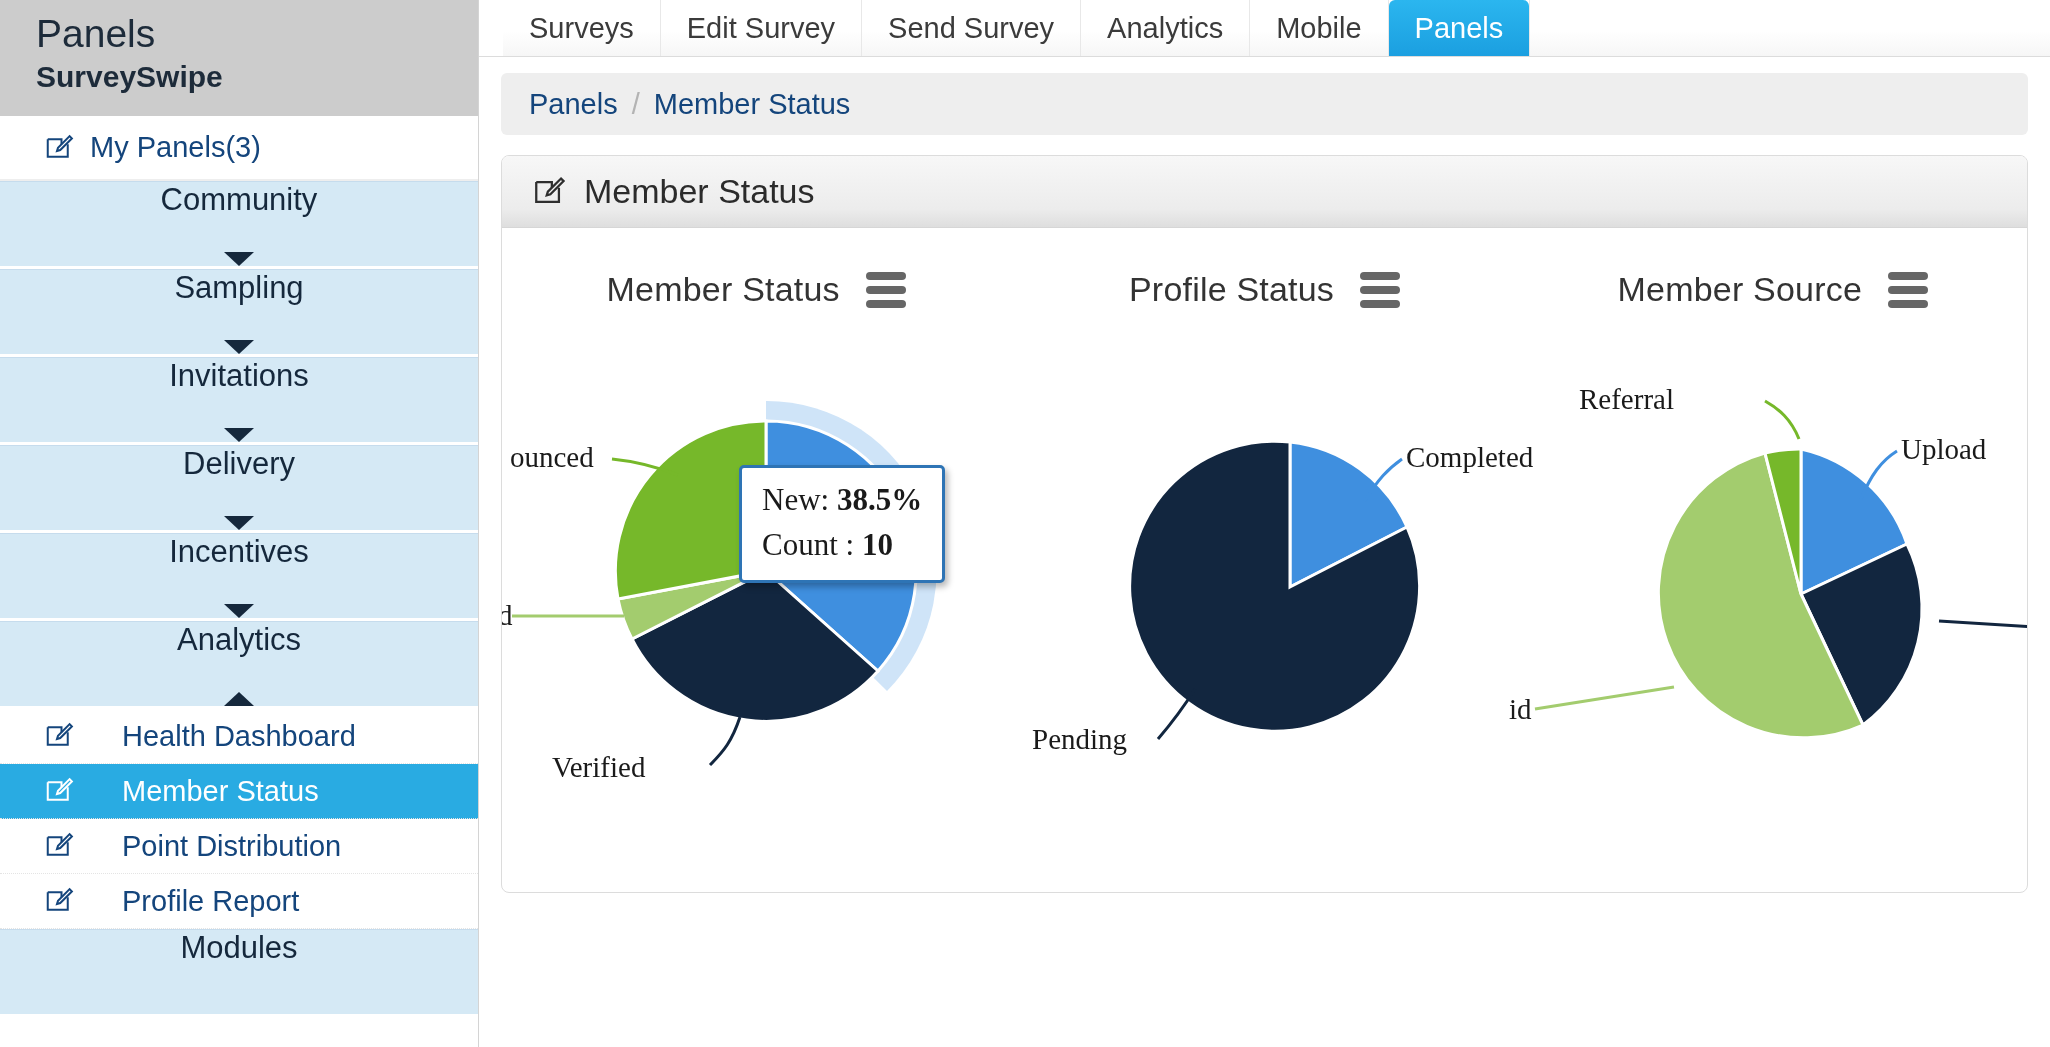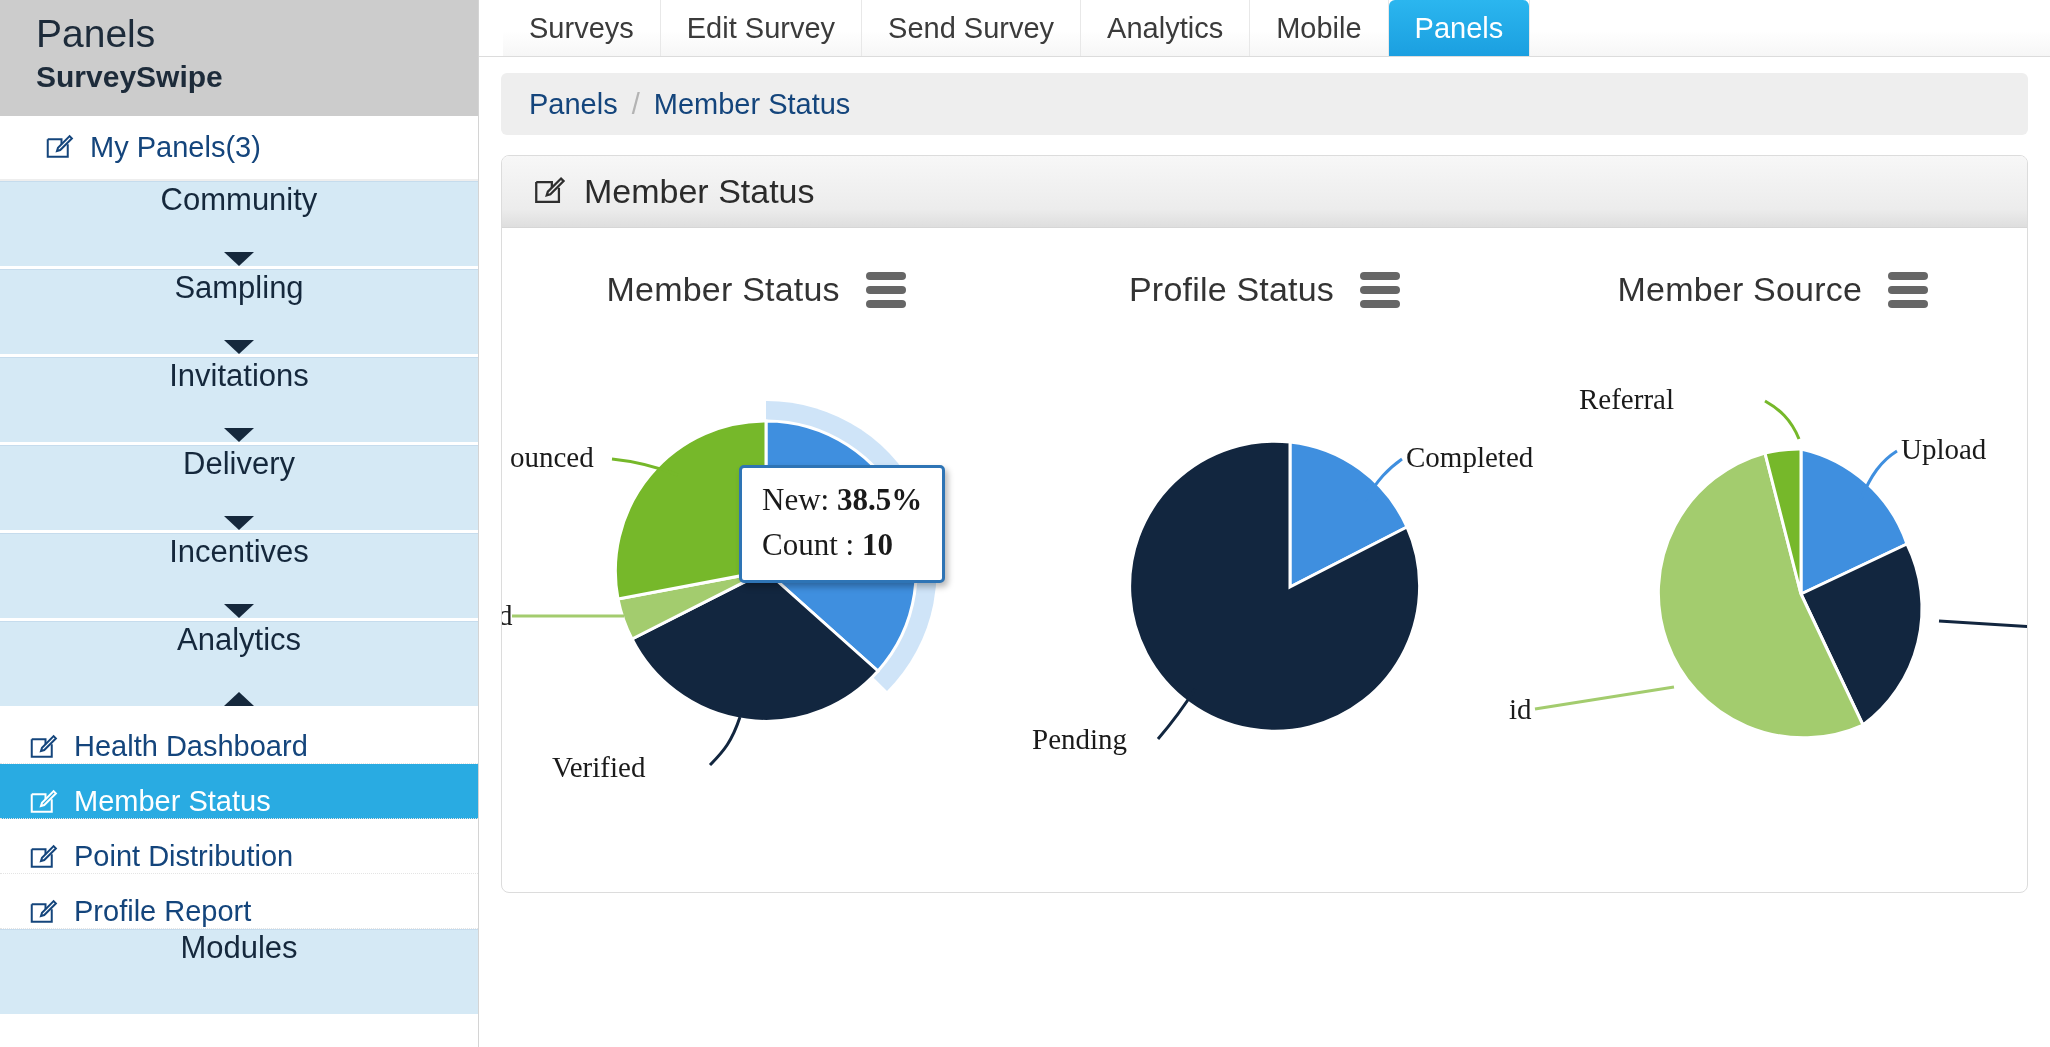--- a/index.html
+++ b/index.html
@@ -30,22 +30,22 @@
   .sb-link .lbl { font-size: 29px; color: #14457c; }
 
   .sb-group {
     background: #d5e9f5; height: 88px; display: flex; align-items: center;
     justify-content: space-between; padding: 0 40px 0 40px;
     border-bottom: 3px solid #ffffff; border-top: 1px solid #c6dced; flex-direction: column;
   }
   .sb-group .lbl { font-size: 31px; color: #15283c; font-weight: 400; }
 
   .sb-sub-item {
-    background: #ffffff; height: 55px; display: flex; align-items: flex-end;
-    padding-left: 28px; border-bottom: 1px dotted #e4e4e4;
+    background: #ffffff; height: 55px; display: flex; align-items: center;
+    padding-left: 44px; border-bottom: 1px dotted #e4e4e4; gap: 32px;
   }
   .sb-sub-item .lbl { font-size: 29px; color: #14457c; }
   .sb-sub-item.active { background: #29abe2; }
   .sb-sub-item.active .lbl { color: #ffffff; }
   .sb-sub-item.active .pencil svg { stroke: #ffffff; }
 
   .pencil { width: 30px; height: 30px; margin-right: 16px; flex: 0 0 30px; }
   .pencil svg { width: 30px; height: 30px; stroke: #14457c; fill: none; stroke-width: 1.6; }
   .caret { width: 0; height: 0; border-left: 15px solid transparent; border-right: 15px solid transparent; }
   .caret.down { border-top: 14px solid #15283c; }

